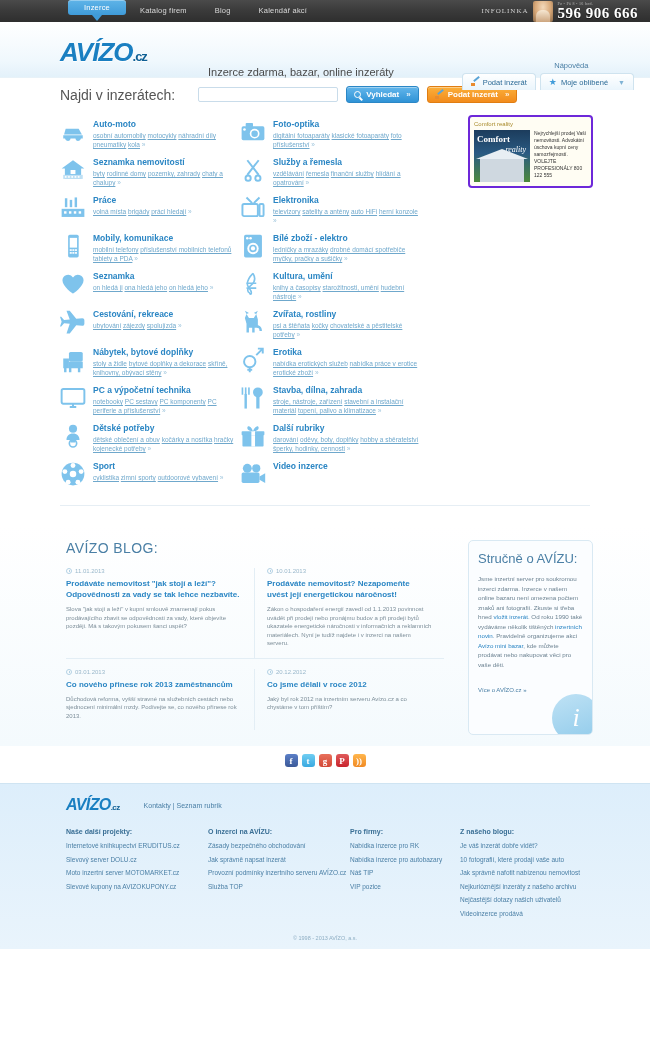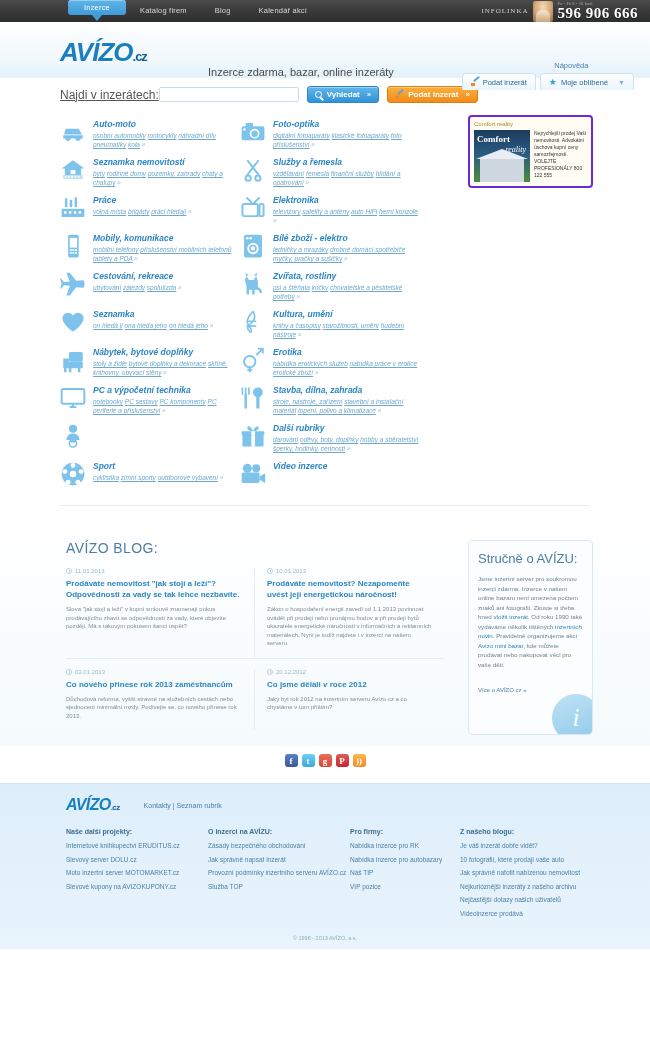--- a/index.html
+++ b/index.html
@@ -115,21 +115,21 @@
   .icon-chev { color:#7fb3d5; font-size:7px; margin-left:6px; }
 
   
   .searchrow {
     height: 34px;
     background: #ffffff;
     display: flex; align-items: center;
     padding-left: 60px;
     border-top: 1px solid #e8f2f8;
   }
-  .search-label { font-size: 12px; color: #555; margin-right: 0; text-decoration: underline; }
+  .search-label { font-size: 14px; color: #555; margin-right: 23px; }
   .search-input {
     width: 140px; height: 15px;
     border: 1px solid #c9dcea;
     border-radius: 2px;
     font-size: 8px; color: #333;
     padding: 0 4px;
     background: #fff;
     font-family: "Liberation Sans", sans-serif;
   }
   .btn-search {
@@ -176,21 +176,21 @@
     width: 56px; height: 52px;
     background: linear-gradient(180deg,#1c3c5c 0%, #2a5a82 45%, #4d8a3a 100%);
     position: relative; overflow: hidden; flex: none;
   }
   .ad-img-t1 { position:absolute; left:3px; top:4px; font-size:9px; font-weight:bold; color:#fff; font-family:"Liberation Serif",serif;}
   .ad-img-t2 { position:absolute; right:4px; top:15px; font-size:8px; font-style:italic; color:#fff; font-family:"Liberation Serif",serif;}
   .ad-house { position:absolute; left:6px; bottom:0; width:44px; height:24px; background:#cfd8e0; }
   .ad-house:before{content:""; position:absolute; left:-4px; top:-9px; border-left:26px solid transparent;border-right:26px solid transparent;border-bottom:10px solid #e8eef3;}
   .ad-text { font-size: 5px; line-height: 7px; color: #333; }
 
-  .cats { padding: 8px 0 0 60px; width: 420px; font-style: italic; }
+  .cats { padding: 8px 0 0 60px; width: 420px; }
   .cat-row { display: flex; margin-bottom: 8px; }
   .cat { width: 196px; display: flex; gap: 7px; }
   .cat-icon { width: 26px; height: 26px; flex: none; color: #7ec3ec; }
   .cat-icon svg { width: 26px; height: 26px; display:block; }
   .cat-body { flex: 1; }
   .cat-title { font-size: 8.5px; font-weight: bold; color: #2b86c4; margin-bottom: 2px; }
   .cat-links { font-size: 6.5px; line-height: 9px; color: #6fa8cc; }
   .cat-links a { color: #6fa8cc; text-decoration: underline; }
   .cat-links .more { color: #9cc4dc; }
 
@@ -480,65 +480,65 @@
             <div class="cat-body">
               <div class="cat-title">Bílé zboží - elektro</div>
               <div class="cat-links"><a href="#">ledničky a mrazáky</a> <a href="#">drobné domácí spotřebiče</a> <a href="#">myčky, pračky a sušičky</a> <span class="more">»</span></div>
             </div>
           </div>
         </div>
         <div class="cat-row">
           <div class="cat">
             <div class="cat-icon">
               <svg viewBox="0 0 32 32" fill="#7ec3ec">
-                <path d="M30 14c0-1.5-1-2.5-2.5-2.5L20 12 12 2H8l4 11-7 .6-3.5-4H-0l2 6-2 6h1.5l3.5-4 7 .6L8 30h4l8-10 7.5.5C29 20.5 30 19.5 30 18z"></path>
-              </svg>
-            </div>
-            <div class="cat-body">
-              <div class="cat-title">Cestování, rekreace</div>
-              <div class="cat-links"><a href="#">ubytování</a> <a href="#">zájezdy</a> <a href="#">spolujízda</a> <span class="more">»</span></div>
-            </div>
-          </div>
-          <div class="cat">
-            <div class="cat-icon">
-              <svg viewBox="0 0 32 32" fill="#7ec3ec">
-                <path d="M8 6l3 5h6l3-5 2 7v10h-4v6h-3v-6h-4v6H8V18l-2-7z"></path>
-                <path d="M8 6 6 2l5 3zM20 6l2-4-5 3z"></path>
-                <path d="M21 20c4 0 6 3 6 7h-3c0-3-1-4-3-4z"></path>
-              </svg>
-            </div>
-            <div class="cat-body">
-              <div class="cat-title">Zvířata, rostliny</div>
-              <div class="cat-links"><a href="#">psi a štěňata</a> <a href="#">kočky</a> <a href="#">chovatelské a pěstitelské potřeby</a> <span class="more">»</span></div>
-            </div>
-          </div>
-        </div>
-        <div class="cat-row">
-          <div class="cat">
-            <div class="cat-icon">
-              <svg viewBox="0 0 32 32" fill="#7ec3ec">
                 <path d="M16 28S3 19.5 3 11.5A7 7 0 0 1 16 8a7 7 0 0 1 13 3.5C29 19.5 16 28 16 28z"></path>
               </svg>
             </div>
             <div class="cat-body">
               <div class="cat-title">Seznamka</div>
               <div class="cat-links"><a href="#">on hledá ji</a> <a href="#">ona hledá jeho</a> <a href="#">on hledá jeho</a> <span class="more">»</span></div>
             </div>
           </div>
           <div class="cat">
             <div class="cat-icon">
               <svg viewBox="0 0 32 32" fill="none" stroke="#7ec3ec" stroke-width="2">
                 <path d="M16 3c-4 4-7 8-7 13s5 6 5 11c0 2-2 2-2 0"></path>
                 <path d="M16 3c3 5 3 10-2 14s-6 8-2 10"></path>
                 <path d="M8 15h12M8 21h12"></path>
               </svg>
             </div>
             <div class="cat-body">
               <div class="cat-title">Kultura, umění</div>
               <div class="cat-links"><a href="#">knihy a časopisy</a> <a href="#">starožitnosti, umění</a> <a href="#">hudební nástroje</a> <span class="more">»</span></div>
+            </div>
+          </div>
+        </div>
+        <div class="cat-row">
+          <div class="cat">
+            <div class="cat-icon">
+              <svg viewBox="0 0 32 32" fill="#7ec3ec">
+                <path d="M30 14c0-1.5-1-2.5-2.5-2.5L20 12 12 2H8l4 11-7 .6-3.5-4H-0l2 6-2 6h1.5l3.5-4 7 .6L8 30h4l8-10 7.5.5C29 20.5 30 19.5 30 18z"></path>
+              </svg>
+            </div>
+            <div class="cat-body">
+              <div class="cat-title">Cestování, rekreace</div>
+              <div class="cat-links"><a href="#">ubytování</a> <a href="#">zájezdy</a> <a href="#">spolujízda</a> <span class="more">»</span></div>
+            </div>
+          </div>
+          <div class="cat">
+            <div class="cat-icon">
+              <svg viewBox="0 0 32 32" fill="#7ec3ec">
+                <path d="M8 6l3 5h6l3-5 2 7v10h-4v6h-3v-6h-4v6H8V18l-2-7z"></path>
+                <path d="M8 6 6 2l5 3zM20 6l2-4-5 3z"></path>
+                <path d="M21 20c4 0 6 3 6 7h-3c0-3-1-4-3-4z"></path>
+              </svg>
+            </div>
+            <div class="cat-body">
+              <div class="cat-title">Zvířata, rostliny</div>
+              <div class="cat-links"><a href="#">psi a štěňata</a> <a href="#">kočky</a> <a href="#">chovatelské a pěstitelské potřeby</a> <span class="more">»</span></div>
             </div>
           </div>
         </div>
         <div class="cat-row">
           <div class="cat">
             <div class="cat-icon">
               <svg viewBox="0 0 32 32" fill="#7ec3ec">
                 <path d="M4 14h7v12H8v5H5v-5H4z"></path>
                 <rect x="11" y="6" width="17" height="12" rx="2"></rect>
                 <path d="M11 18h17v8h-3v5h-3v-5H14v5h-3z"></path>
@@ -594,20 +594,24 @@
           </div>
         </div>
         <div class="cat-row">
           <div class="cat">
             <div class="cat-icon">
               <svg viewBox="0 0 32 32" fill="#7ec3ec">
                 <circle cx="16" cy="7" r="5"></circle>
                 <path d="M16 13c-5 0-8 3-8 8h4l1 3h6l1-3h4c0-5-3-8-8-8z"></path>
                 <circle cx="16" cy="25" r="4.5" fill="none" stroke="#7ec3ec" stroke-width="2"></circle>
               </svg>
+            </div>
+            <div class="cat-body">
+              <div class="cat-title">Dětské potřeby</div>
+              <div class="cat-links"><a href="#">dětské oblečení a obuv</a> <a href="#">kočárky a nosítka</a> <a href="#">hračky</a> <a href="#">kojenecké potřeby</a> <span class="more">»</span></div>
             </div>
           </div>
           <div class="cat">
             <div class="cat-icon">
               <svg viewBox="0 0 32 32" fill="#7ec3ec">
                 <rect x="3" y="12" width="26" height="17" rx="1"></rect>
                 <rect x="14" y="12" width="4.5" height="17" fill="#fff"></rect>
                 <rect x="2" y="10" width="28" height="5" rx="1"></rect>
                 <rect x="14" y="10" width="4.5" height="5" fill="#fff"></rect>
                 <path d="M16 10C13 10 9 9 9 6s4-3 7 4zM16 10c3 0 7-1 7-4s-4-3-7 4z"></path>

